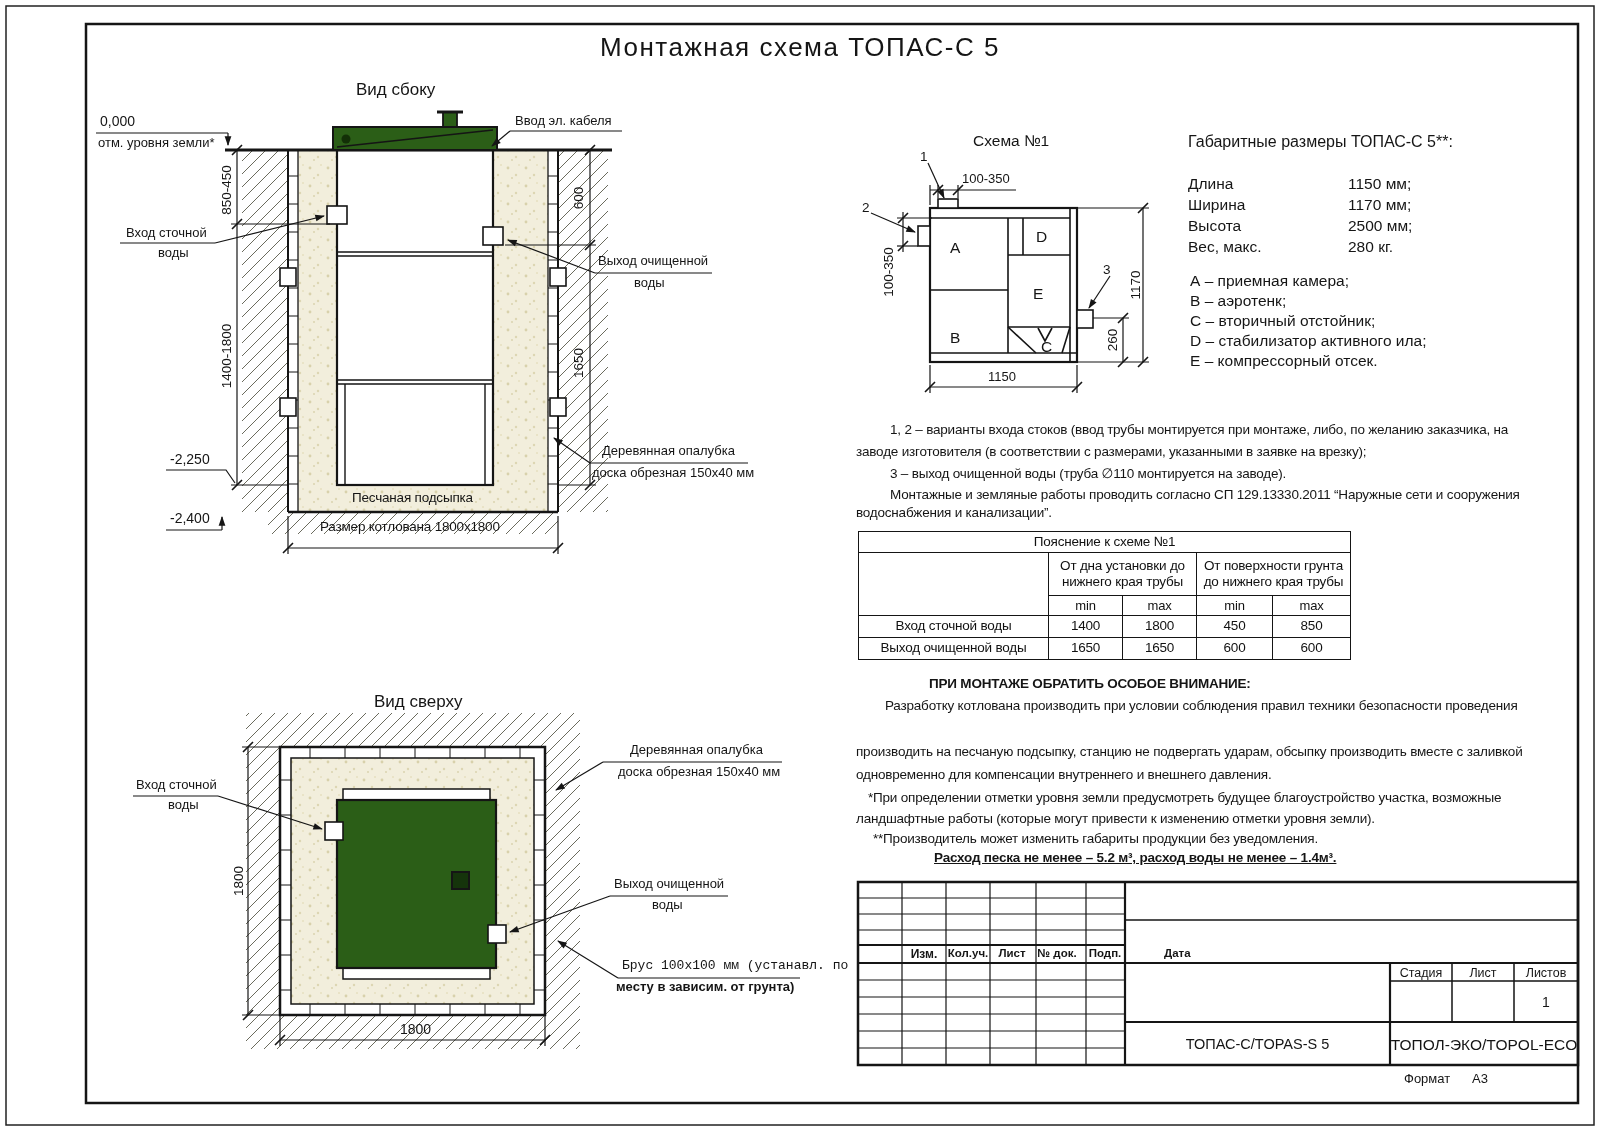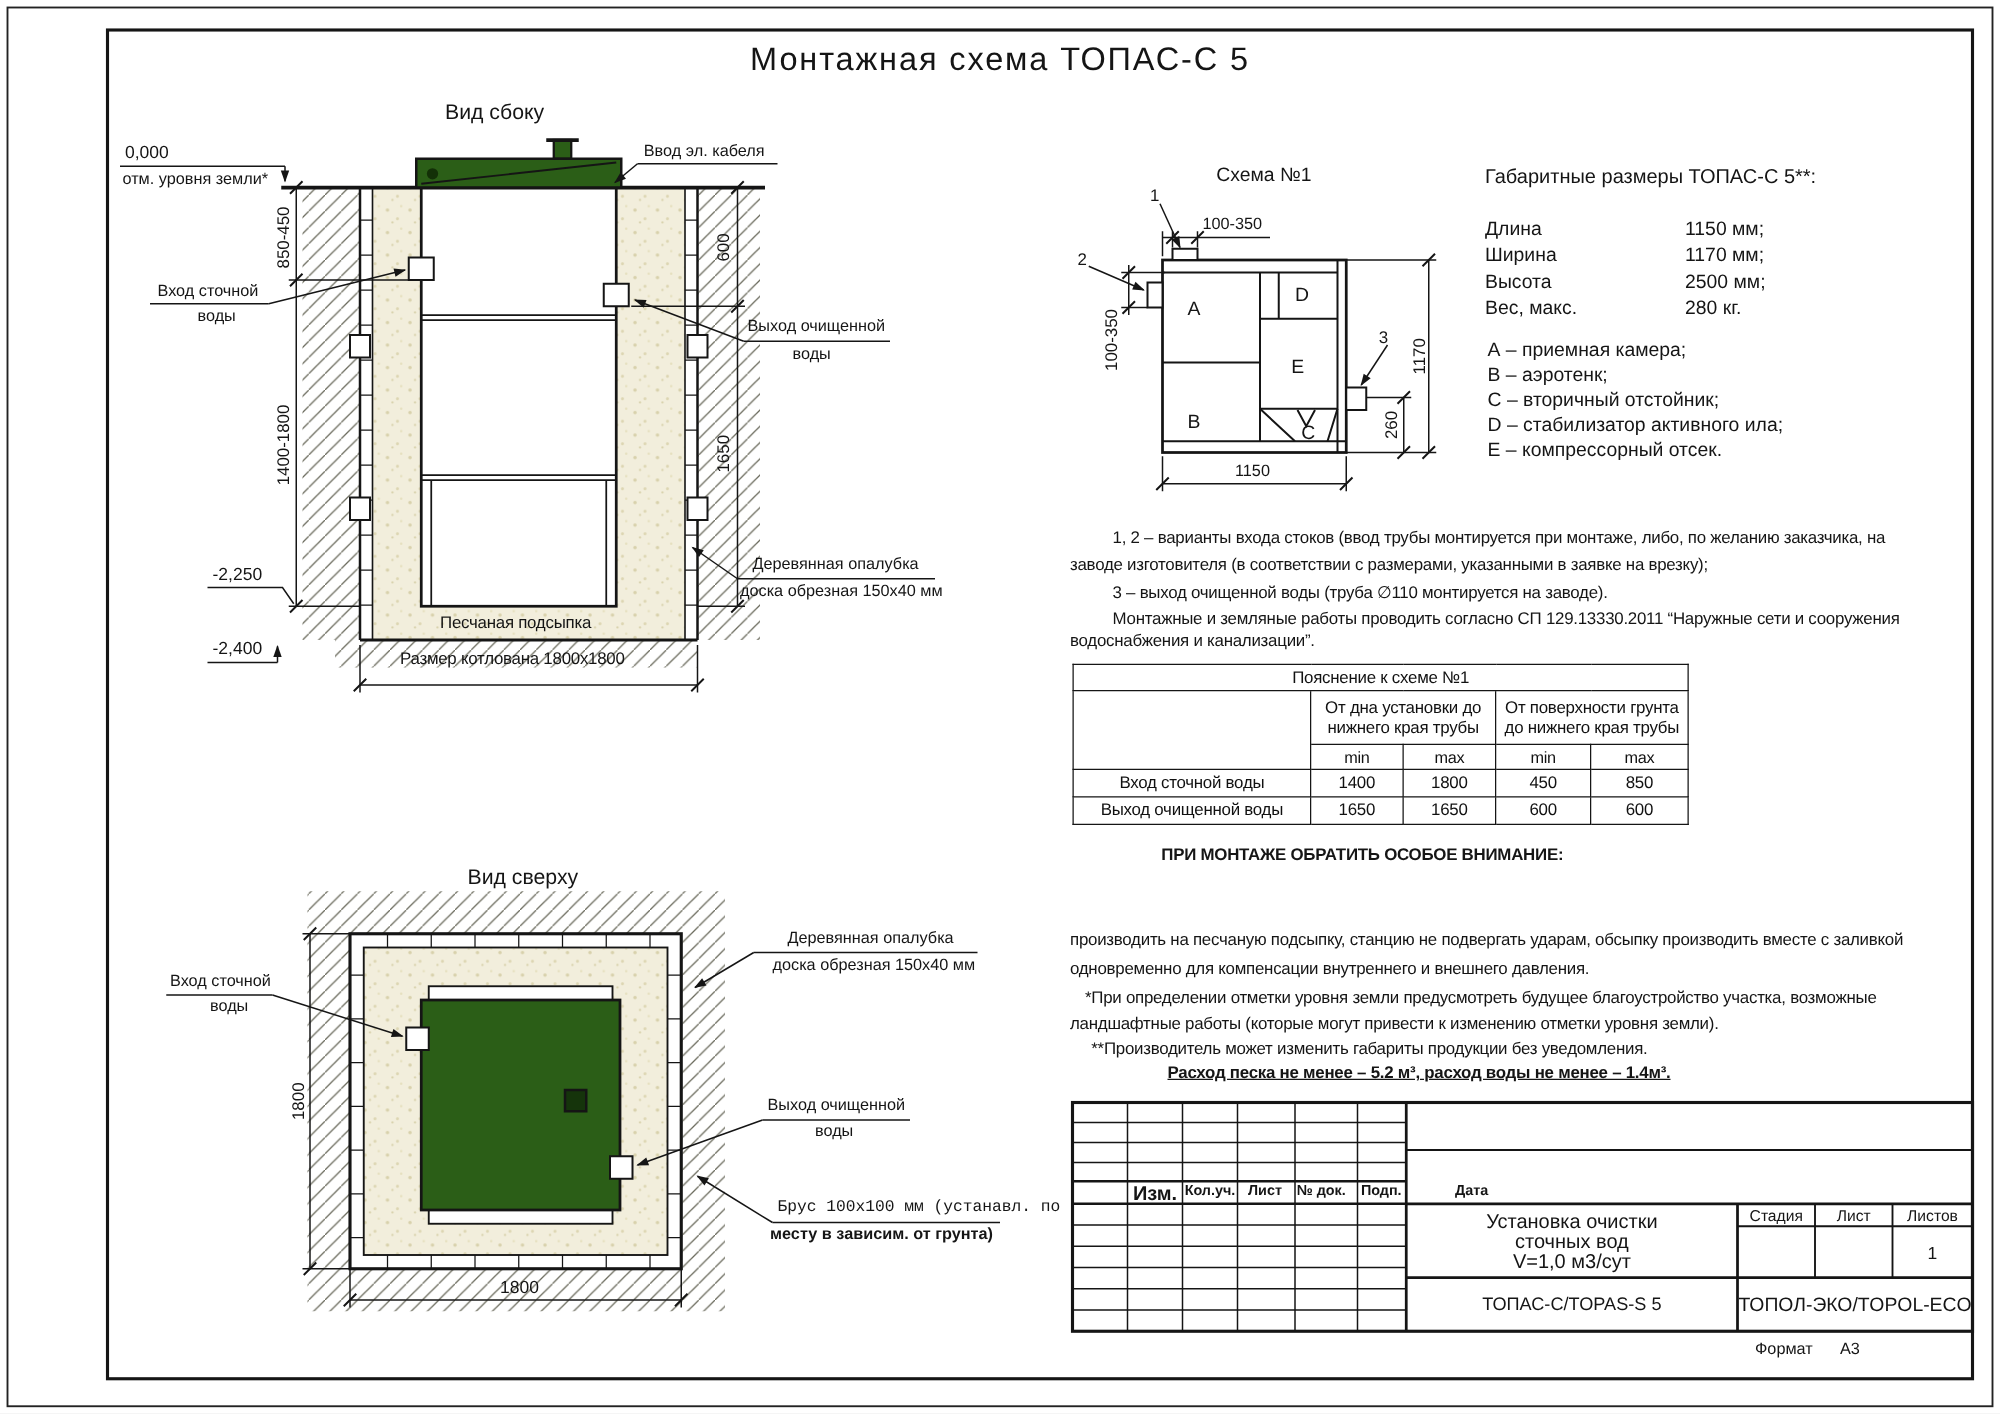--- a/index.html
+++ b/index.html
@@ -295,39 +295,35 @@
     <td>Выход очищенной воды</td>
           <td>1650</td>
           <td>1650</td>
           <td>600</td>
           <td>600</td>
   </tr>
 </tbody>
     </table>
 
 <div class="lbl f135 bold" style="left:885px;top:676px;">ПРИ МОНТАЖЕ ОБРАТИТЬ ОСОБОЕ ВНИМАНИЕ:</div>
+<div class="lbl f135" style="left:885px;top:698px;">Разработку котлована производить при условии соблюдения правил техники безопасности проведения</div>
 <div class="lbl f135" style="left:856px;top:744px;">производить на песчаную подсыпку, станцию не подвергать ударам, обсыпку производить вместе с заливкой</div>
 <div class="lbl f135" style="left:856px;top:767px;">одновременно для компенсации внутреннего и внешнего давления.</div>
 <div class="lbl f135" style="left:868px;top:790px;">*При определении отметки уровня земли предусмотреть будущее благоустройство участка, возможные</div>
 <div class="lbl f135" style="left:856px;top:811px;">ландшафтные работы (которые могут привести к изменению отметки уровня земли).</div>
 <div class="lbl f135" style="left:873px;top:831px;">**Производитель может изменить габариты продукции без уведомления.</div>
 <div class="lbl f135 bold und" style="left:890px;top:850px;">Расход песка не менее – 5.2 м³, расход воды не менее – 1.4м³.</div>
 
-<div class="stamp-txt bold" style="left:858px;width:44px;top:947px;font-size:16px;">Изм.</div>
+<div class="stamp-txt bold" style="left:858px;width:44px;top:947px;font-size:12px;">Изм.</div>
 <div class="stamp-txt bold" style="left:902px;width:44px;top:947px;font-size:11.5px;">Кол.уч.</div>
 <div class="stamp-txt bold" style="left:946px;width:44px;top:947px;font-size:11.5px;">Лист</div>
 <div class="stamp-txt bold" style="left:990px;width:46px;top:947px;font-size:11.5px;">№ док.</div>
 <div class="stamp-txt bold" style="left:1036px;width:50px;top:947px;font-size:11.5px;">Подп.</div>
 <div class="stamp-txt bold" style="left:1086px;width:20px;top:947px;font-size:11.5px;padding-left:34px;">Дата</div>
 
-<div class="stamp-txt" style="left:1125px;width:265px;top:970px;font-size:16px;line-height:16px;">
-  <div>Установка очистки</div>
-      <div>сточных вод</div>
-      <div>V=1,0 м3/сут</div>
-</div>
 <div class="stamp-txt" style="left:1125px;width:265px;top:1036px;font-size:14.5px;">ТОПАС-С/TOPAS-S 5</div>
 
 <div class="stamp-txt" style="left:1390px;width:62px;top:966px;font-size:12.5px;">Стадия</div>
 <div class="stamp-txt" style="left:1452px;width:62px;top:966px;font-size:12.5px;">Лист</div>
 <div class="stamp-txt" style="left:1514px;width:64px;top:966px;font-size:12.5px;">Листов</div>
 <div class="stamp-txt" style="left:1514px;width:64px;top:994px;font-size:14px;">1</div>
 <div class="stamp-txt" style="left:1390px;width:188px;top:1036px;font-size:15.5px;">ТОПОЛ-ЭКО/TOPOL-ECO</div>
 
 <div class="lbl f13" style="left:1404px;top:1072px;">Формат</div>
 <div class="lbl f13" style="left:1452px;top:1072px;margin-left:20px;">А3</div>

